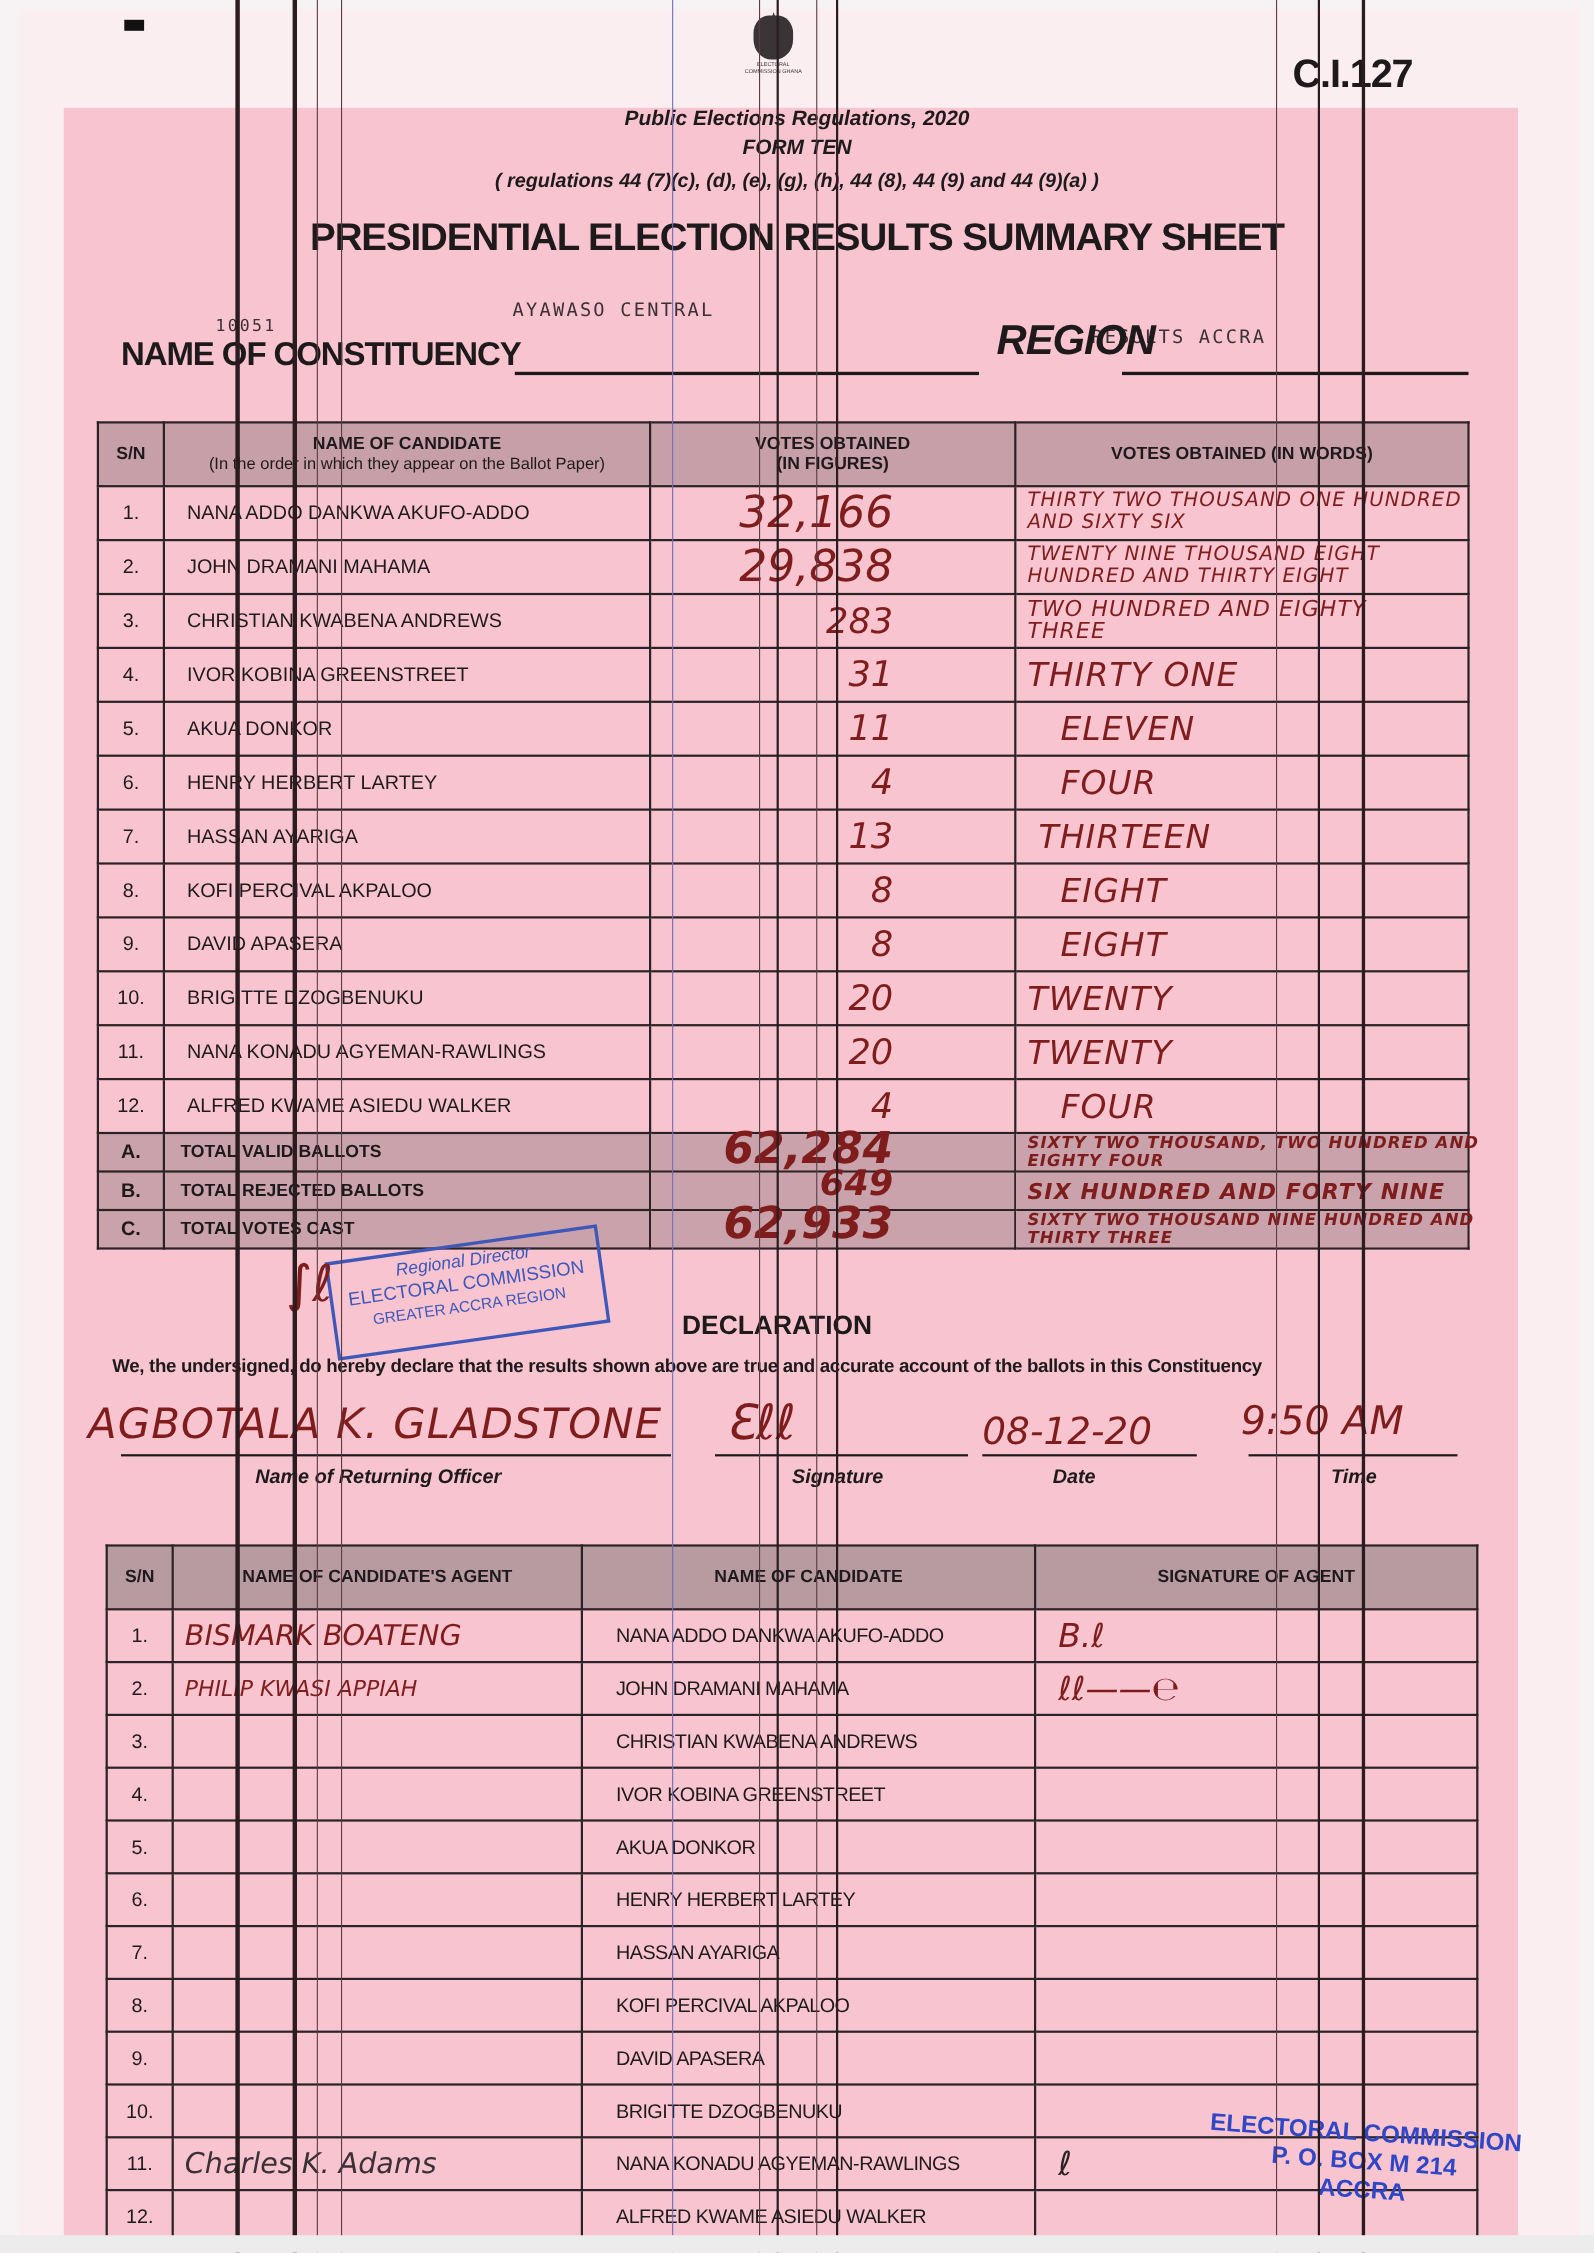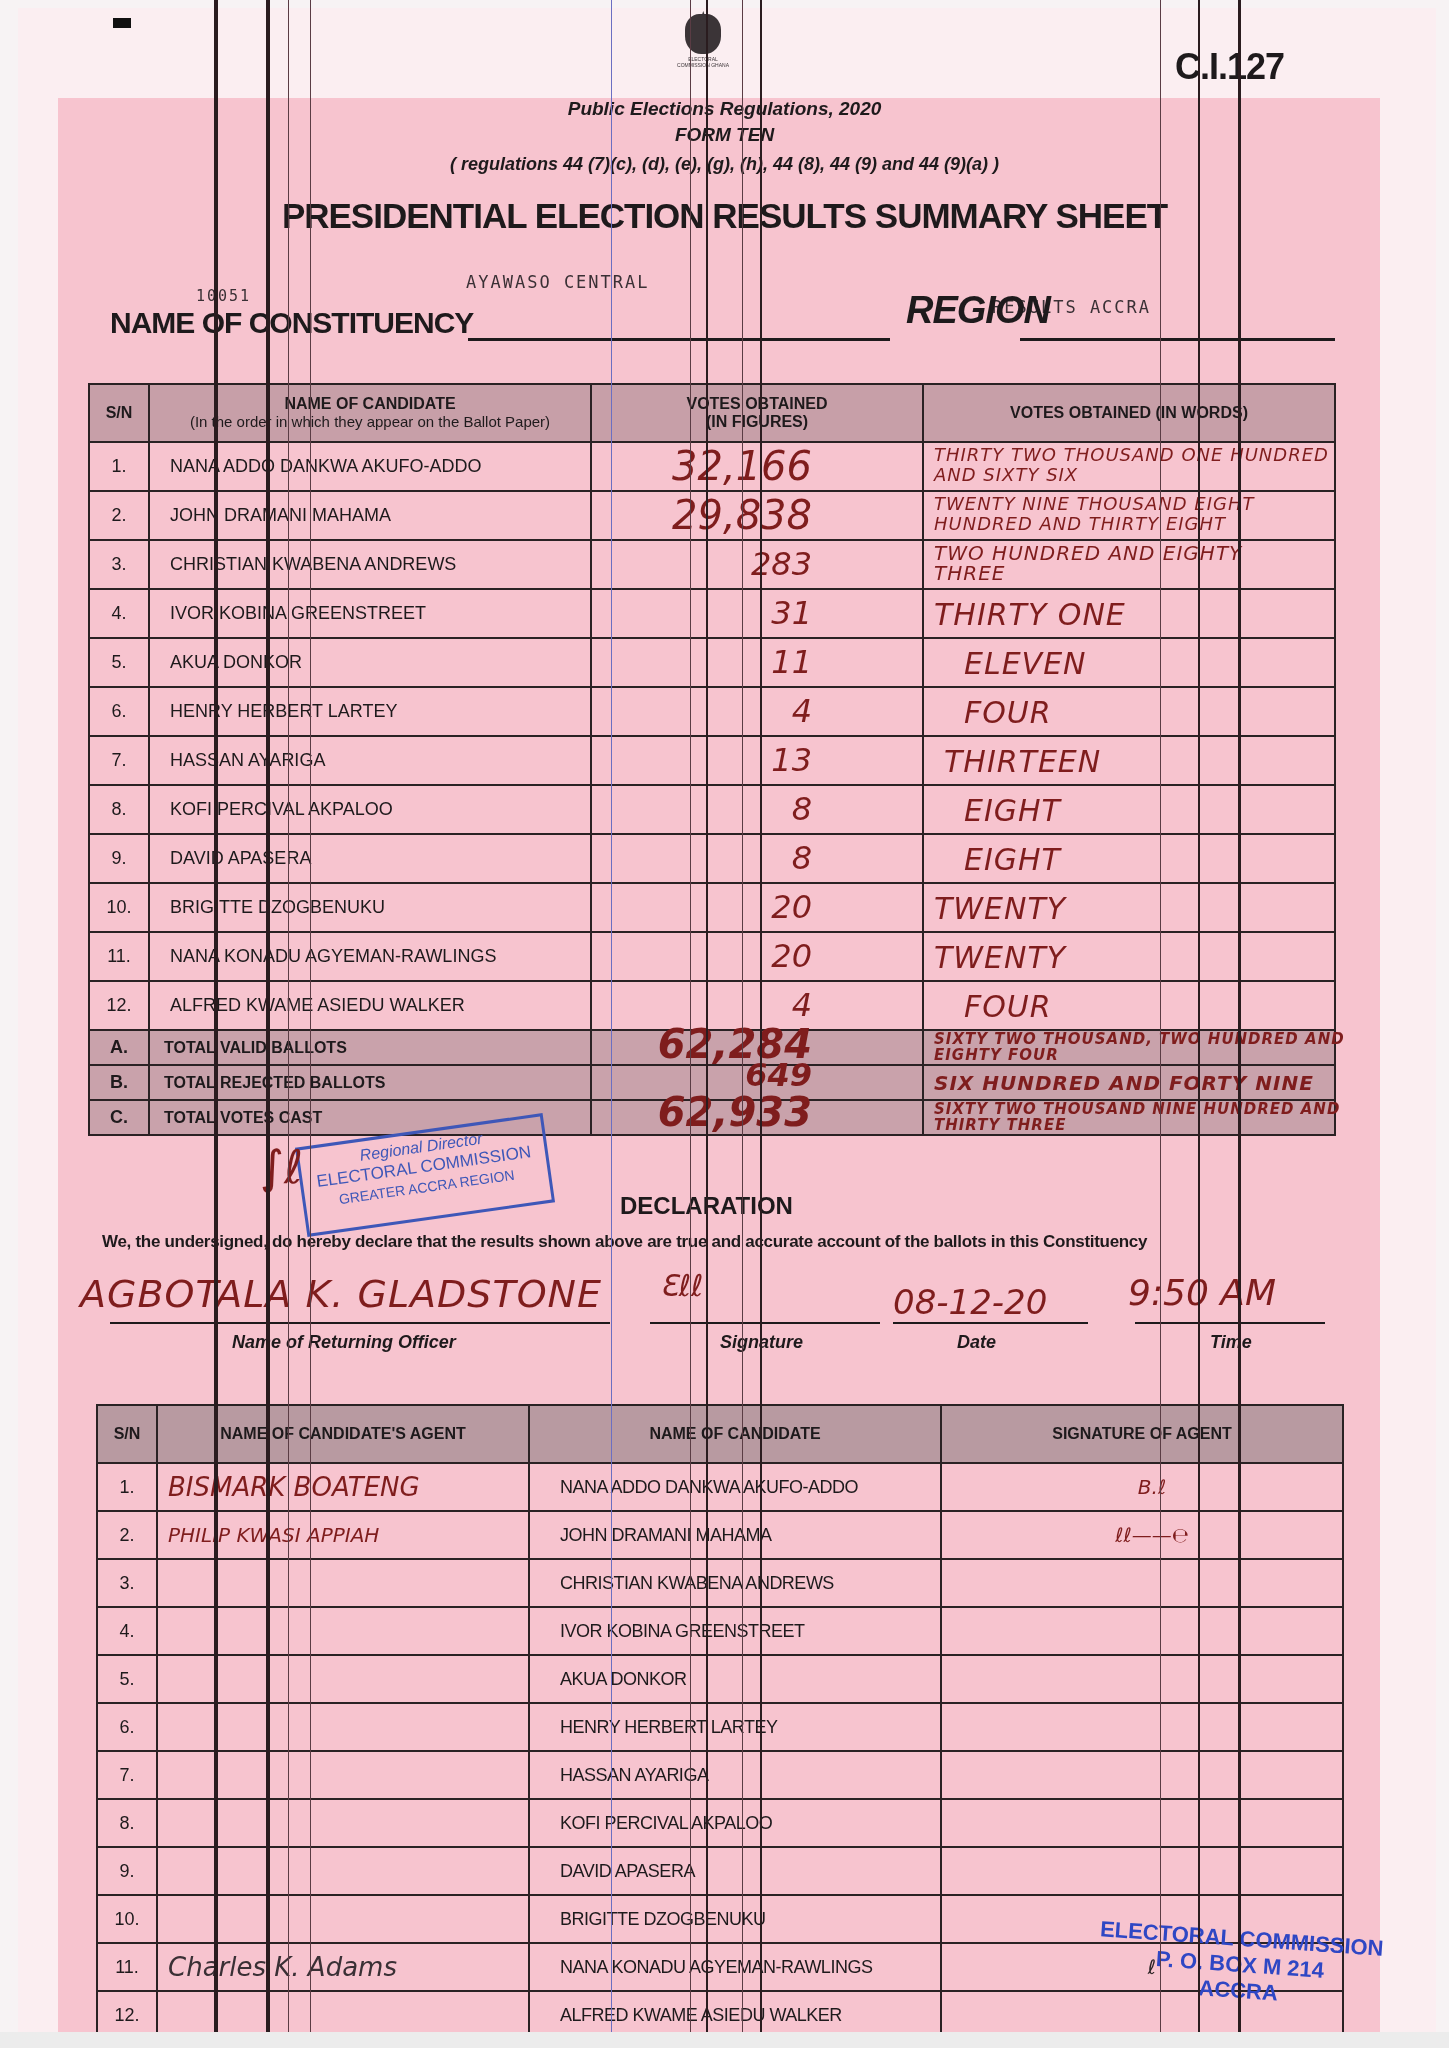--- a/index.html
+++ b/index.html
@@ -65,36 +65,36 @@
   .stamp-rd .s2 { font-size:17px; }
   .stamp-rd .s3 { font-size:14px; }
   .sig-rd { left:260px; top:1140px; width:100px; height:90px; font-size:46px; }
 
   .decl-title { left:620px; top:1192px; font-size:24px; font-weight:bold; }
   .decl-text { left:102px; top:1232px; font-size:17px; font-weight:bold; letter-spacing:-0.3px; }
   .ro-name { left:80px; top:1272px; font-size:38px; letter-spacing:1px; }
   .ro-rule { left:110px; top:1322px; width:500px; border-bottom:2px solid #1e1a1c; }
   .ro-label { left:232px; top:1332px; font-size:18px; font-style:italic; font-weight:bold; }
   .sig-rule { left:650px; top:1322px; width:230px; border-bottom:2px solid #1e1a1c; }
-  .sig-val { left:660px; top:1268px; font-size:30px; }
+  .sig-val { left:660px; top:1268px; font-size:44px; }
   .sig-label { left:720px; top:1332px; font-size:18px; font-style:italic; font-weight:bold; }
   .date-val { left:893px; top:1282px; font-size:34px; }
   .date-rule { left:893px; top:1322px; width:195px; border-bottom:2px solid #1e1a1c; }
   .date-label { left:957px; top:1332px; font-size:18px; font-style:italic; font-weight:bold; }
   .time-val { left:1128px; top:1272px; font-size:36px; }
   .time-rule { left:1135px; top:1322px; width:190px; border-bottom:2px solid #1e1a1c; }
   .time-label { left:1210px; top:1332px; font-size:18px; font-style:italic; font-weight:bold; }
 
   .agents { left:96px; top:1404px; width:1248px; }
   .agents th { background:#b89aa1; height:56px; font-size:16px; font-weight:bold; text-align:center; }
   .agents td { height:46px; font-size:18px; }
   .agents td.sn { text-align:center; width:58px; }
   .agents td.agent { width:360px; padding-left:10px; font-size:26px; }
   .agents td.cand { width:380px; padding-left:30px; letter-spacing:-0.5px; }
-  .agents td.sig { padding-left:20px; font-size:20px;text-align:center; }
+  .agents td.sig { padding-left:20px; font-size:30px; }
 
   .stamp-ec { left:1090px; top:1926px; width:300px; text-align:center; color:#2f47c4; font-weight:bold; font-size:22px; line-height:26px; transform:rotate(4deg); }
 
   .vline { position:absolute; top:0; width:4px; height:2048px; background:#2a1c1f; }
   .vline.thin { width:1px; background:#5a3c44; }
   .vline.blue { width:1px; background:#6b6fc2; }
   .bottom-edge { position:absolute; left:0; top:2032px; width:1449px; height:16px; background:#ececec; }
 </style>
 </head>
 <body>

